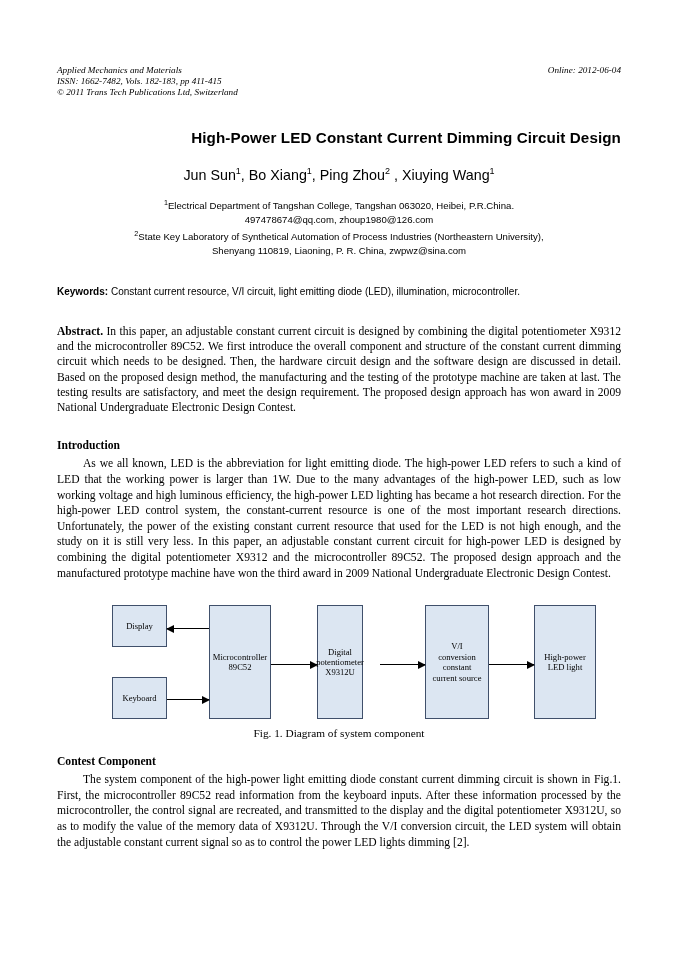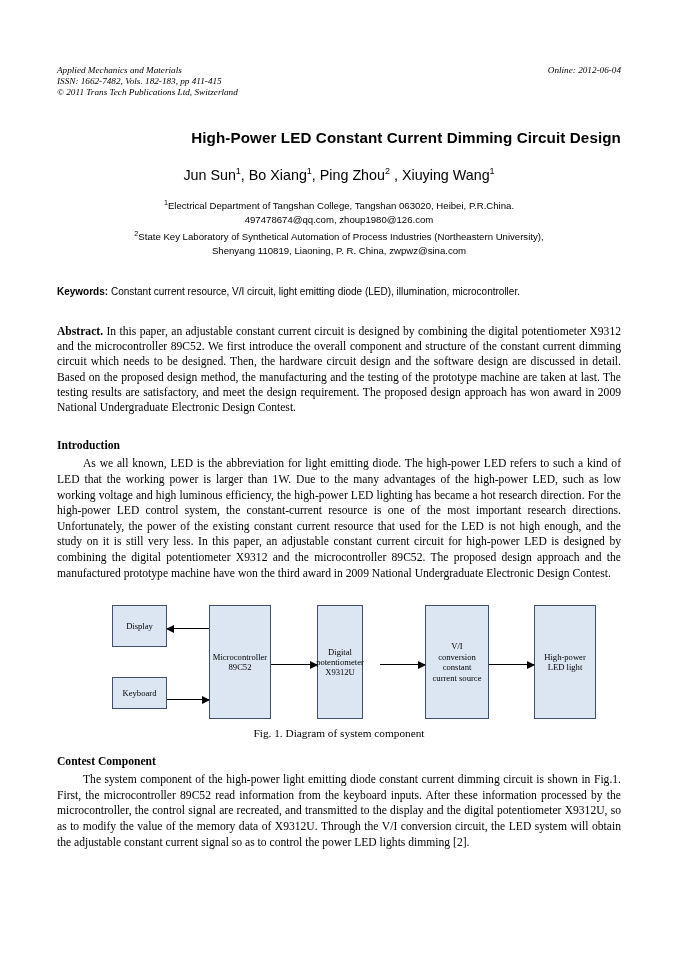--- a/index.html
+++ b/index.html
@@ -205,21 +205,21 @@
     <div class="heading">Introduction</div>
     <div class="para">As we all known, LED is the abbreviation for light emitting diode. The high-power LED refers to such a kind of LED that the working power is larger than 1W. Due to the many advantages of the high-power LED, such as low working voltage and high luminous efficiency, the high-power LED lighting has became a hot research direction. For the high-power LED control system, the constant-current resource is one of the most important research directions. Unfortunately, the power of the existing constant current resource that used for the LED is not high enough, and the study on it is still very less. In this paper, an adjustable constant current circuit for high-power LED is designed by combining the digital potentiometer X9312 and the microcontroller 89C52. The proposed design approach and the manufactured prototype machine have won the third award in 2009 National Undergraduate Electronic Design Contest.</div>
 
     <div class="figure">
       <div class="fig-canvas">
 
         <div class="box" style="left:55px; top:6px; width:55px; height:42px;">
           <span>Display</span>
         </div>
 
-        <div class="box" style="left:55px; top:78px; width:55px; height:32px;text-align:center;">
+        <div class="box" style="left:55px; top:78px; width:55px; height:42px;text-align:center;">
           <span>Keyboard</span>
         </div>
 
         <div class="box" style="left:152px; top:6px; width:62px; height:114px;">
           <div>
             <span>Microcontroller</span>
             <span>89C52</span>
           </div>
         </div>
 

